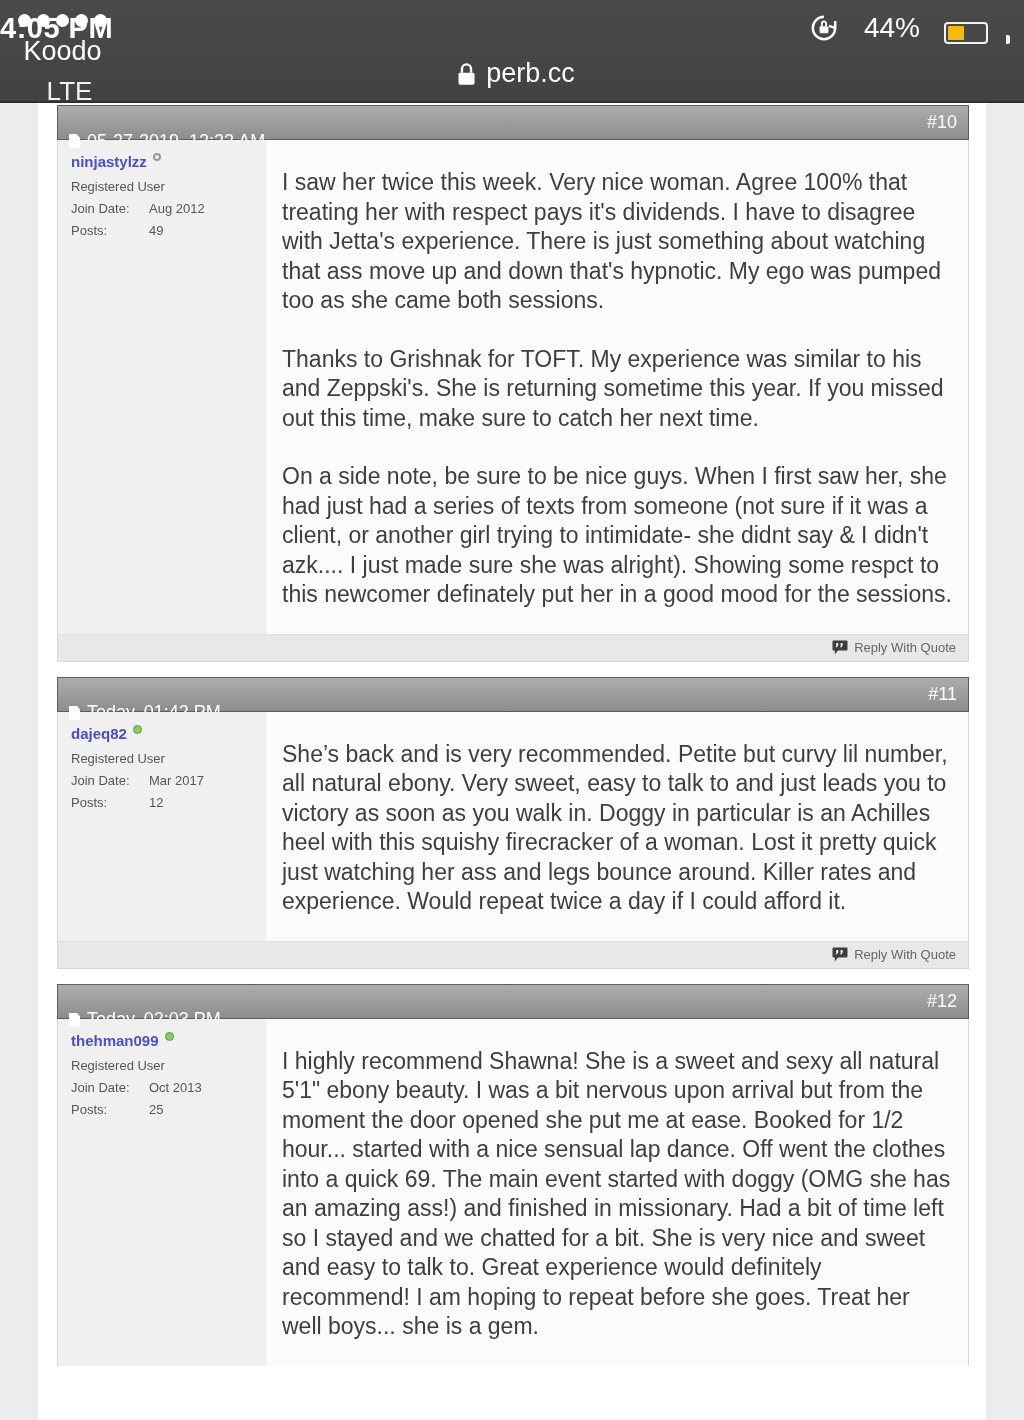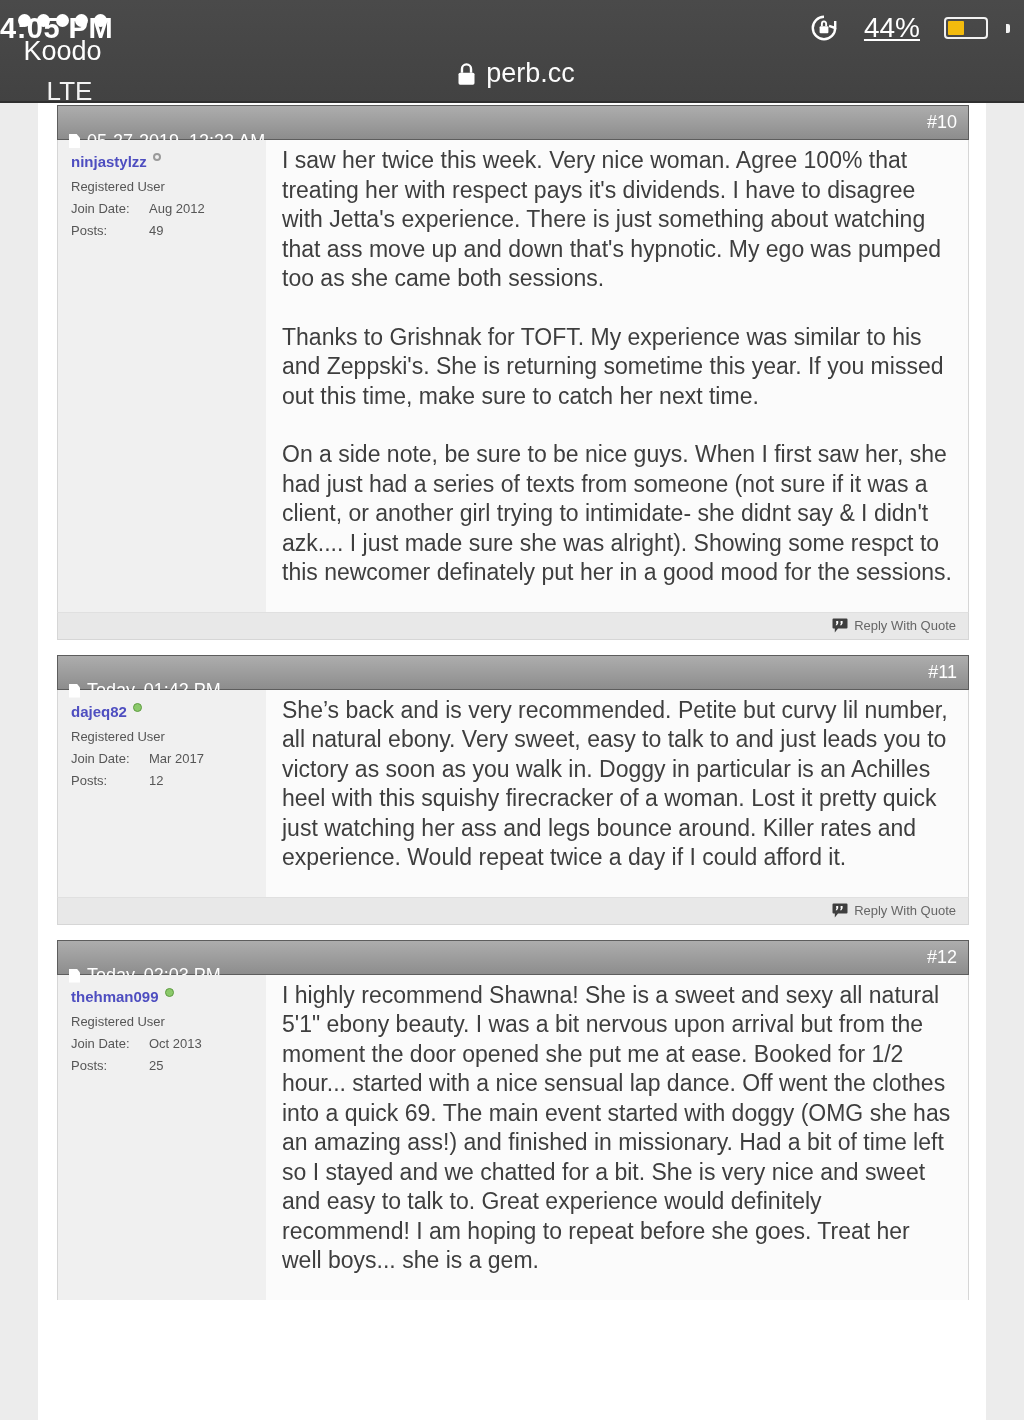--- a/index.html
+++ b/index.html
@@ -15,21 +15,21 @@
     height:103px; background:linear-gradient(#4a4a4a,#424242);
     border-bottom:2px solid #2f2f2f; color:#fff; position:relative;
   }
   .status-row { position:relative; height:52px; }
   .sb-left { position:absolute; left:18px; top:14px; display:flex; align-items:center; gap:9px;flex-direction:column; }
   .dots { display:flex; gap:6px; align-items:center; }
   .dot { width:13px; height:13px; border-radius:50%; background:#fff; display:inline-block; }
   .carrier { font-size:27px; color:#fdfdfd; }
   .lte { font-size:26px; margin-left:14px; color:#f2f2f2; }
   .sb-time { position:absolute; left:0; right:0; top:12px; text-align:left; font-size:29px; font-weight:bold; letter-spacing:.5px; }
-  .sb-right { position:absolute; right:14px; top:12px; display:flex; align-items:center; gap:24px;text-decoration:underline; }
+  .sb-right { position:absolute; right:14px; top:12px; display:flex; align-items:flex-end; gap:24px; }
   .pct { font-size:28px; }
   .battery { width:44px; height:22px; border:2px solid #f2f2f2; border-radius:4px; padding:2px; display:inline-block; position:relative; }
   .battery .fill { display:block; height:100%; background:#f3bb0d; border-radius:1px; }
   .bcap { width:4px; height:9px; background:#f2f2f2; border-radius:0 2px 2px 0; margin-left:-6px; }
   .url-row { position:absolute; left:0; right:0; top:58px; display:flex; justify-content:center; align-items:center; gap:10px; font-size:27px; color:#fbfbfb; cursor:pointer;padding-left:8px; }
 
   
   .page { background:#ffffff; margin:0 38px; min-height:1320px; padding:2px 17px 0 19px; }
   .post { margin-bottom:15px; }
   .post-header {
@@ -44,21 +44,21 @@
   .post-main { display:flex; border-left:1px solid #d6d6d6; border-right:1px solid #d6d6d6; }
   .user-col { width:208px; flex:0 0 208px; background:#f0f0f0; padding:13px 8px 10px 13px; font-size:13px; color:#565656; }
   .uname-row { display:flex; align-items:flex-start; gap:6px; }
   .uname { font-size:15px; font-weight:bold; color:#4e4ec0; text-decoration:none; cursor:pointer; }
   .status-dot { width:9px; height:9px; border-radius:50%; display:inline-block; }
   .status-dot[data-status="online"]  { background:#8bc96a; border:1px solid #5f9c42; }
   .status-dot[data-status="offline"] { background:transparent; border:2px solid #9a9a9a; width:8px; height:8px; }
   .utitle { margin-top:9px; }
   .urow { display:flex; margin-top:7px; }
   .ulabel { width:78px; flex:0 0 78px; }
-  .msg { flex:1; background:#fbfbfb; padding:6px 14px 2px 16px; font-size:23px; color:#3e3e3e; line-height:29.5px; }
+  .msg { flex:1; background:#fbfbfb; padding:28px 14px 2px 16px; font-size:23px; color:#3e3e3e; line-height:29.5px; }
   .msg p { margin-bottom:29px; }
   .msg p:last-child { margin-bottom:22px; }
   .post-footer {
     height:28px; background:#e8e8e8; border:1px solid #d6d6d6; border-top:1px solid #e0e0e0;
     display:flex; justify-content:flex-end; align-items:center; padding-right:12px;
   }
   .rwq { display:flex; align-items:flex-end; gap:6px; font-size:13px; color:#666; text-decoration:none; cursor:pointer;padding-left:17px; }
 </style>
 </head>
 <body>

